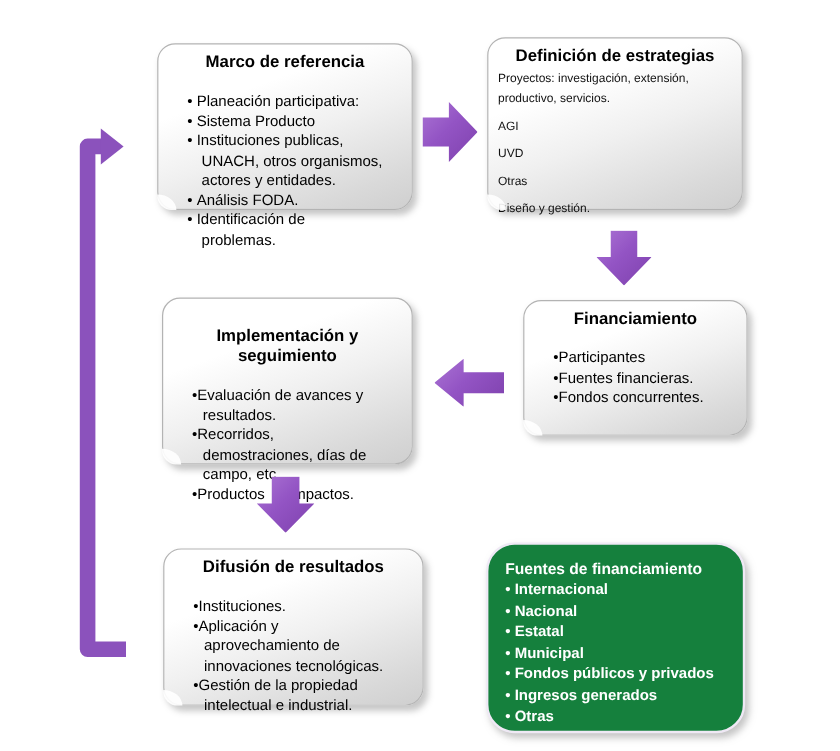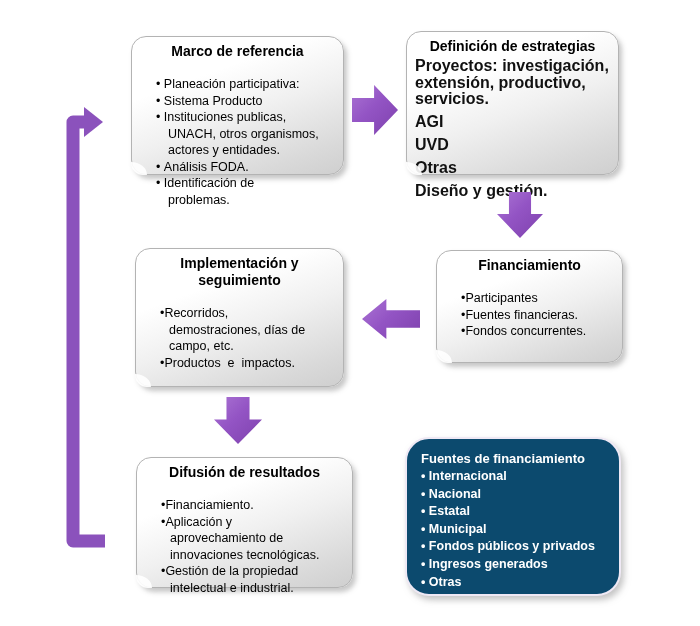--- a/index.html
+++ b/index.html
@@ -26,28 +26,28 @@
   ul.blist{list-style:none;margin:16px;padding:0;font-size:12.5px;line-height:16.5px;color:#000;}
   ul.blist li{padding-left:9px;text-indent:-9px;white-space:pre-wrap;}
   ul.blist li::before{content:"\2022";}
   ul.blist.spaced li::before{content:"\2022\00a0";}
   ul.blist.spaced li{padding-left:12px;text-indent:-12px;}
   .body-marco{margin-top:5px;}
   .body-fin{margin-top:27px;padding-left:4px;}
   .body-impl{margin-top:12px;}
   .body-dif{margin-top:9px;}
   
-  .strat-items{margin-top:3px;font-weight:bold;font-size:16px;line-height:16.5px;}
+  .strat-items{margin-top:3px;font-weight:normal;font-size:10px;line-height:16.5px;}
   .strat-items div{margin-bottom:6.5px;}
   
   .pbox{
     position:absolute;box-sizing:border-box;border-radius:24px;
-    background:#0c4a6e;border:2px solid #efe9f5;
+    background:#15803d;border:2px solid #efe9f5;
     box-shadow:3px 4px 6px rgba(140,140,140,0.5);
-    padding:11px 14px;color:#ffffff;
+    padding:11px 14px;color:#ffffff;margin-top:15px;
   }
   .pbox .ptitle{font-size:13px;font-weight:bold;line-height:18px;}
   .pbox ul{list-style:none;margin:0;padding:0;font-size:12.5px;font-weight:bold;line-height:17.6px;}
   .pbox ul li::before{content:"\2022\00a0";}
   
   .barrow{position:absolute;background:linear-gradient(135deg,#ab74d4 0%,#9354c4 45%,#7e41ad 100%);
           filter:drop-shadow(1.5px 2px 1.5px rgba(120,120,120,0.55));}
   .ar-right{clip-path:polygon(0 26%,48% 26%,48% 0,100% 50%,48% 100%,48% 74%,0 74%);}
   .ar-left {clip-path:polygon(100% 28%,42% 28%,42% 0,0 50%,42% 100%,42% 72%,100% 72%);}
   .ar-down {clip-path:polygon(26% 0,74% 0,74% 48%,100% 48%,50% 100%,0 48%,26% 48%);}
@@ -83,31 +83,32 @@
   <div class="gbox" style="left:436px;top:250px;width:187px;height:113px;">
     <div class="box-title">Financiamiento</div>
     <ul class="blist body-fin">
       <li>Participantes</li>
       <li>Fuentes financieras.</li>
       <li>Fondos concurrentes.</li>
     </ul>
   </div>
 
   <div class="gbox" style="left:135px;top:248px;width:209px;height:139px;">
-    <div class="box-title" style="width:170px;margin:0 auto;">Implementación y seguimiento</div>
+    <div class="box-title" style="width:170px;margin:16px auto;">Implementación y seguimiento</div>
     <ul class="blist body-impl">
+      <li>Evaluación de avances y resultados.</li>
       <li>Recorridos, demostraciones, días de campo, etc.</li>
       <li>Productos  e  impactos.</li>
     </ul>
   </div>
 
   <div class="gbox" style="left:136px;top:457px;width:217px;height:131px;">
     <div class="box-title">Difusión de resultados</div>
     <ul class="blist body-dif">
-      <li>Financiamiento.</li>
+      <li>Instituciones.</li>
       <li>Aplicación y aprovechamiento de innovaciones tecnológicas.</li>
       <li>Gestión de la propiedad intelectual e industrial.</li>
     </ul>
   </div>
 
   <div class="pbox" style="left:405px;top:437px;width:216px;height:159px;">
     <div class="ptitle">Fuentes de financiamiento</div>
     <ul>
       <li>Internacional</li>
       <li>Nacional</li>

